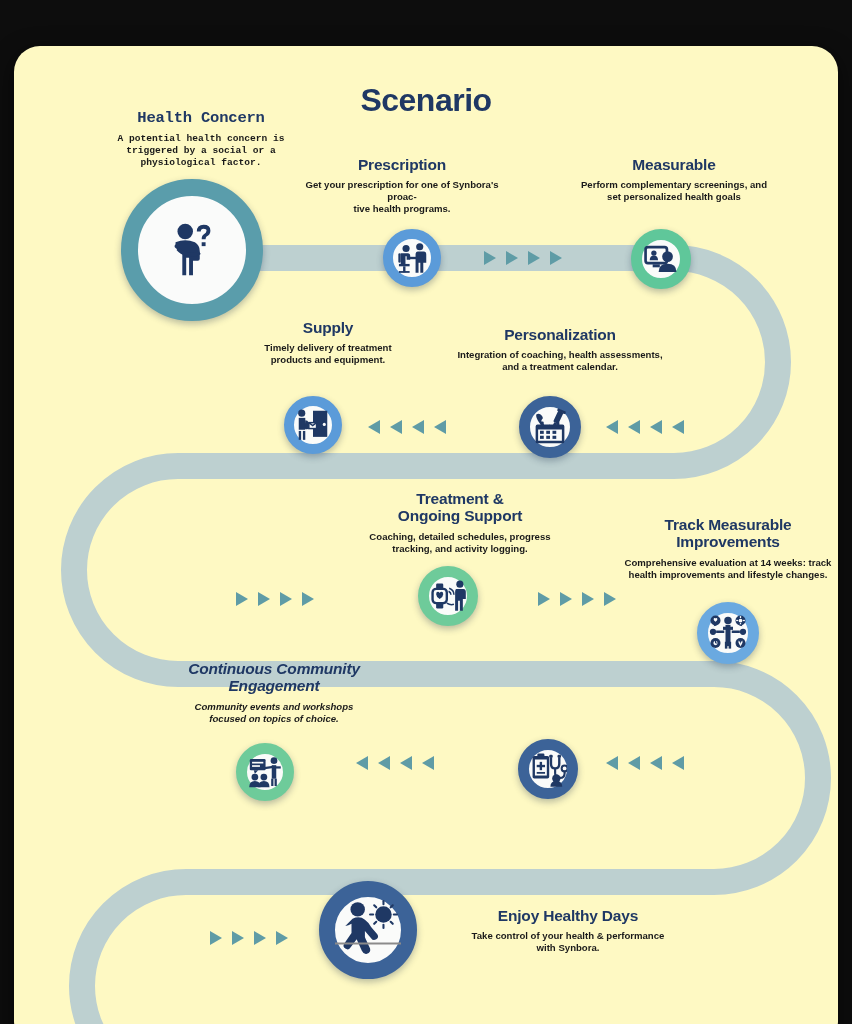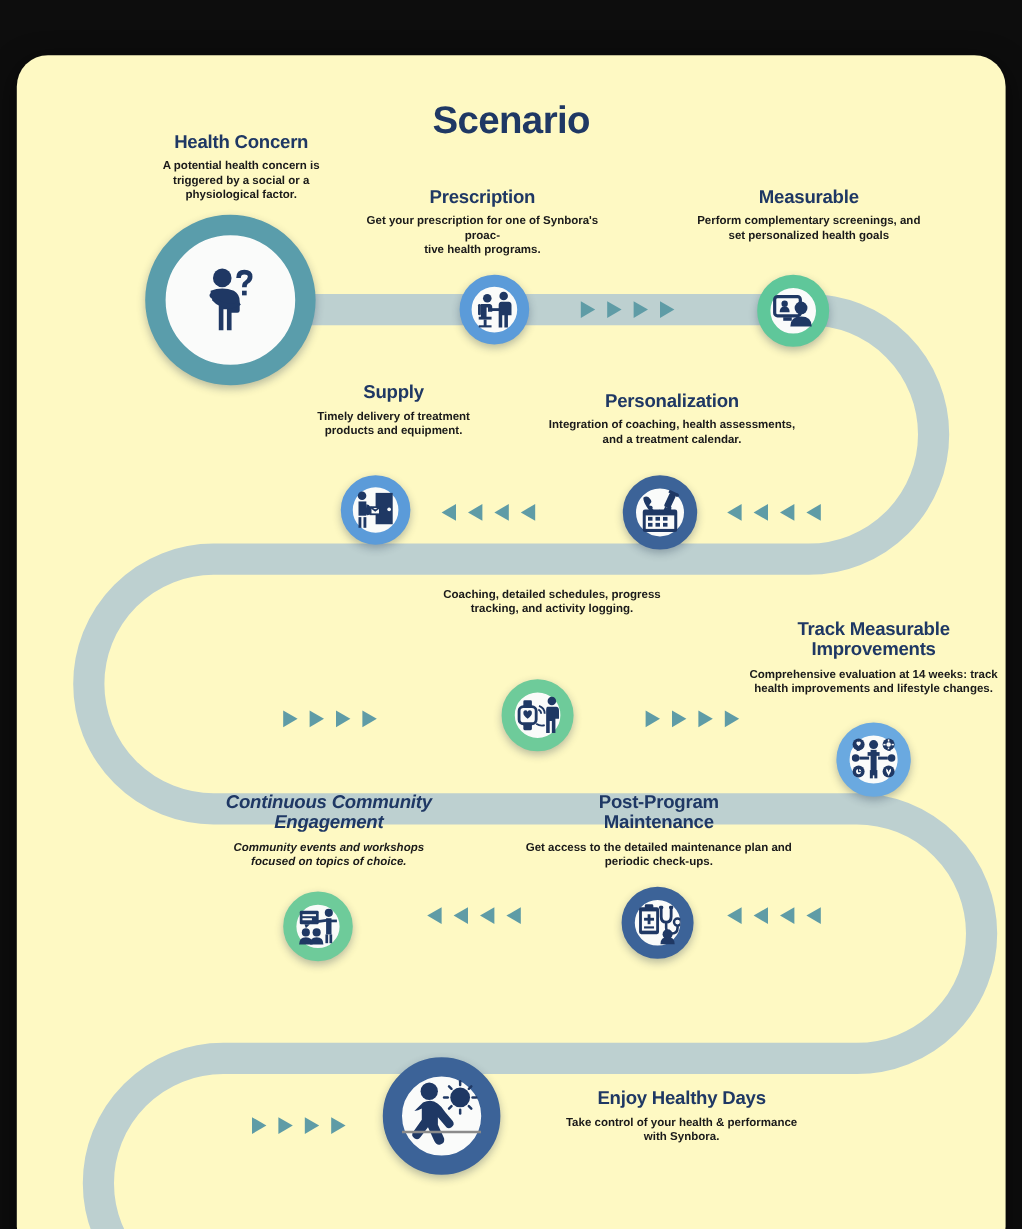--- a/index.html
+++ b/index.html
@@ -122,21 +122,21 @@
     <g fill="#5f9ca6">
       <polygon points="196,885 208,892 196,899"></polygon>
       <polygon points="218,885 230,892 218,899"></polygon>
       <polygon points="240,885 252,892 240,899"></polygon>
       <polygon points="262,885 274,892 262,899"></polygon>
     </g>
   </svg>
 
   <div id="title">Scenario</div>
 
-  <div class="blk" style="left:92px;top:64px;width:190px;">
+  <div class="blk" style="left:92px;top:64px;width:190px;font-family:Liberation Mono, monospace;">
     <p class="ttl">Health Concern</p>
     <p class="dsc">A potential health concern is
 triggered by a social or a
 physiological factor.</p>
   </div>
 
   <div class="blk" style="left:280px;top:110px;width:216px;">
     <p class="ttl">Prescription</p>
     <p class="dsc">Get your prescription for one of Synbora's proac-
 tive health programs.</p>
@@ -154,44 +154,40 @@
 products and equipment.</p>
   </div>
 
   <div class="blk" style="left:424px;top:280px;width:244px;">
     <p class="ttl">Personalization</p>
     <p class="dsc">Integration of coaching, health assessments,
 and a treatment calendar.</p>
   </div>
 
   <div class="blk" style="left:324px;top:444px;width:244px;">
+    <p class="ttl">Treatment &amp;
+Ongoing Support</p>
     <p class="dsc">Coaching, detailed schedules, progress
 tracking, and activity logging.</p>
   </div>
 
   <div class="blk" style="left:598px;top:470px;width:232px;">
     <p class="ttl">Track Measurable
 Improvements</p>
     <p class="dsc">Comprehensive evaluation at 14 weeks: track
 health improvements and lifestyle changes.</p>
   </div>
 
   <div class="blk" style="left:148px;top:614px;width:224px;font-style:italic;">
     <p class="ttl">Continuous Community
 Engagement</p>
     <p class="dsc">Community events and workshops
 focused on topics of choice.</p>
   </div>
 
-  <div class="blk" style="left:410px;top:614px;width:250px;">
-    <p class="ttl">Post-Program
-Maintenance</p>
-    <p class="dsc">Get access to the detailed maintenance plan and
-periodic check-ups.</p>
-  </div>
 
   <div class="blk" style="left:432px;top:861px;width:244px;">
     <p class="ttl">Enjoy Healthy Days</p>
     <p class="dsc">Take control of your health &amp; performance
 with Synbora.</p>
   </div>
 
   <div class="node" style="left:107px;top:133px;width:142px;height:142px;border:17px solid #5a9dab;">
     <svg width="62" height="62" viewBox="0 0 64 64">
       <circle cx="25" cy="13" r="8" fill="#1f3864"></circle>

